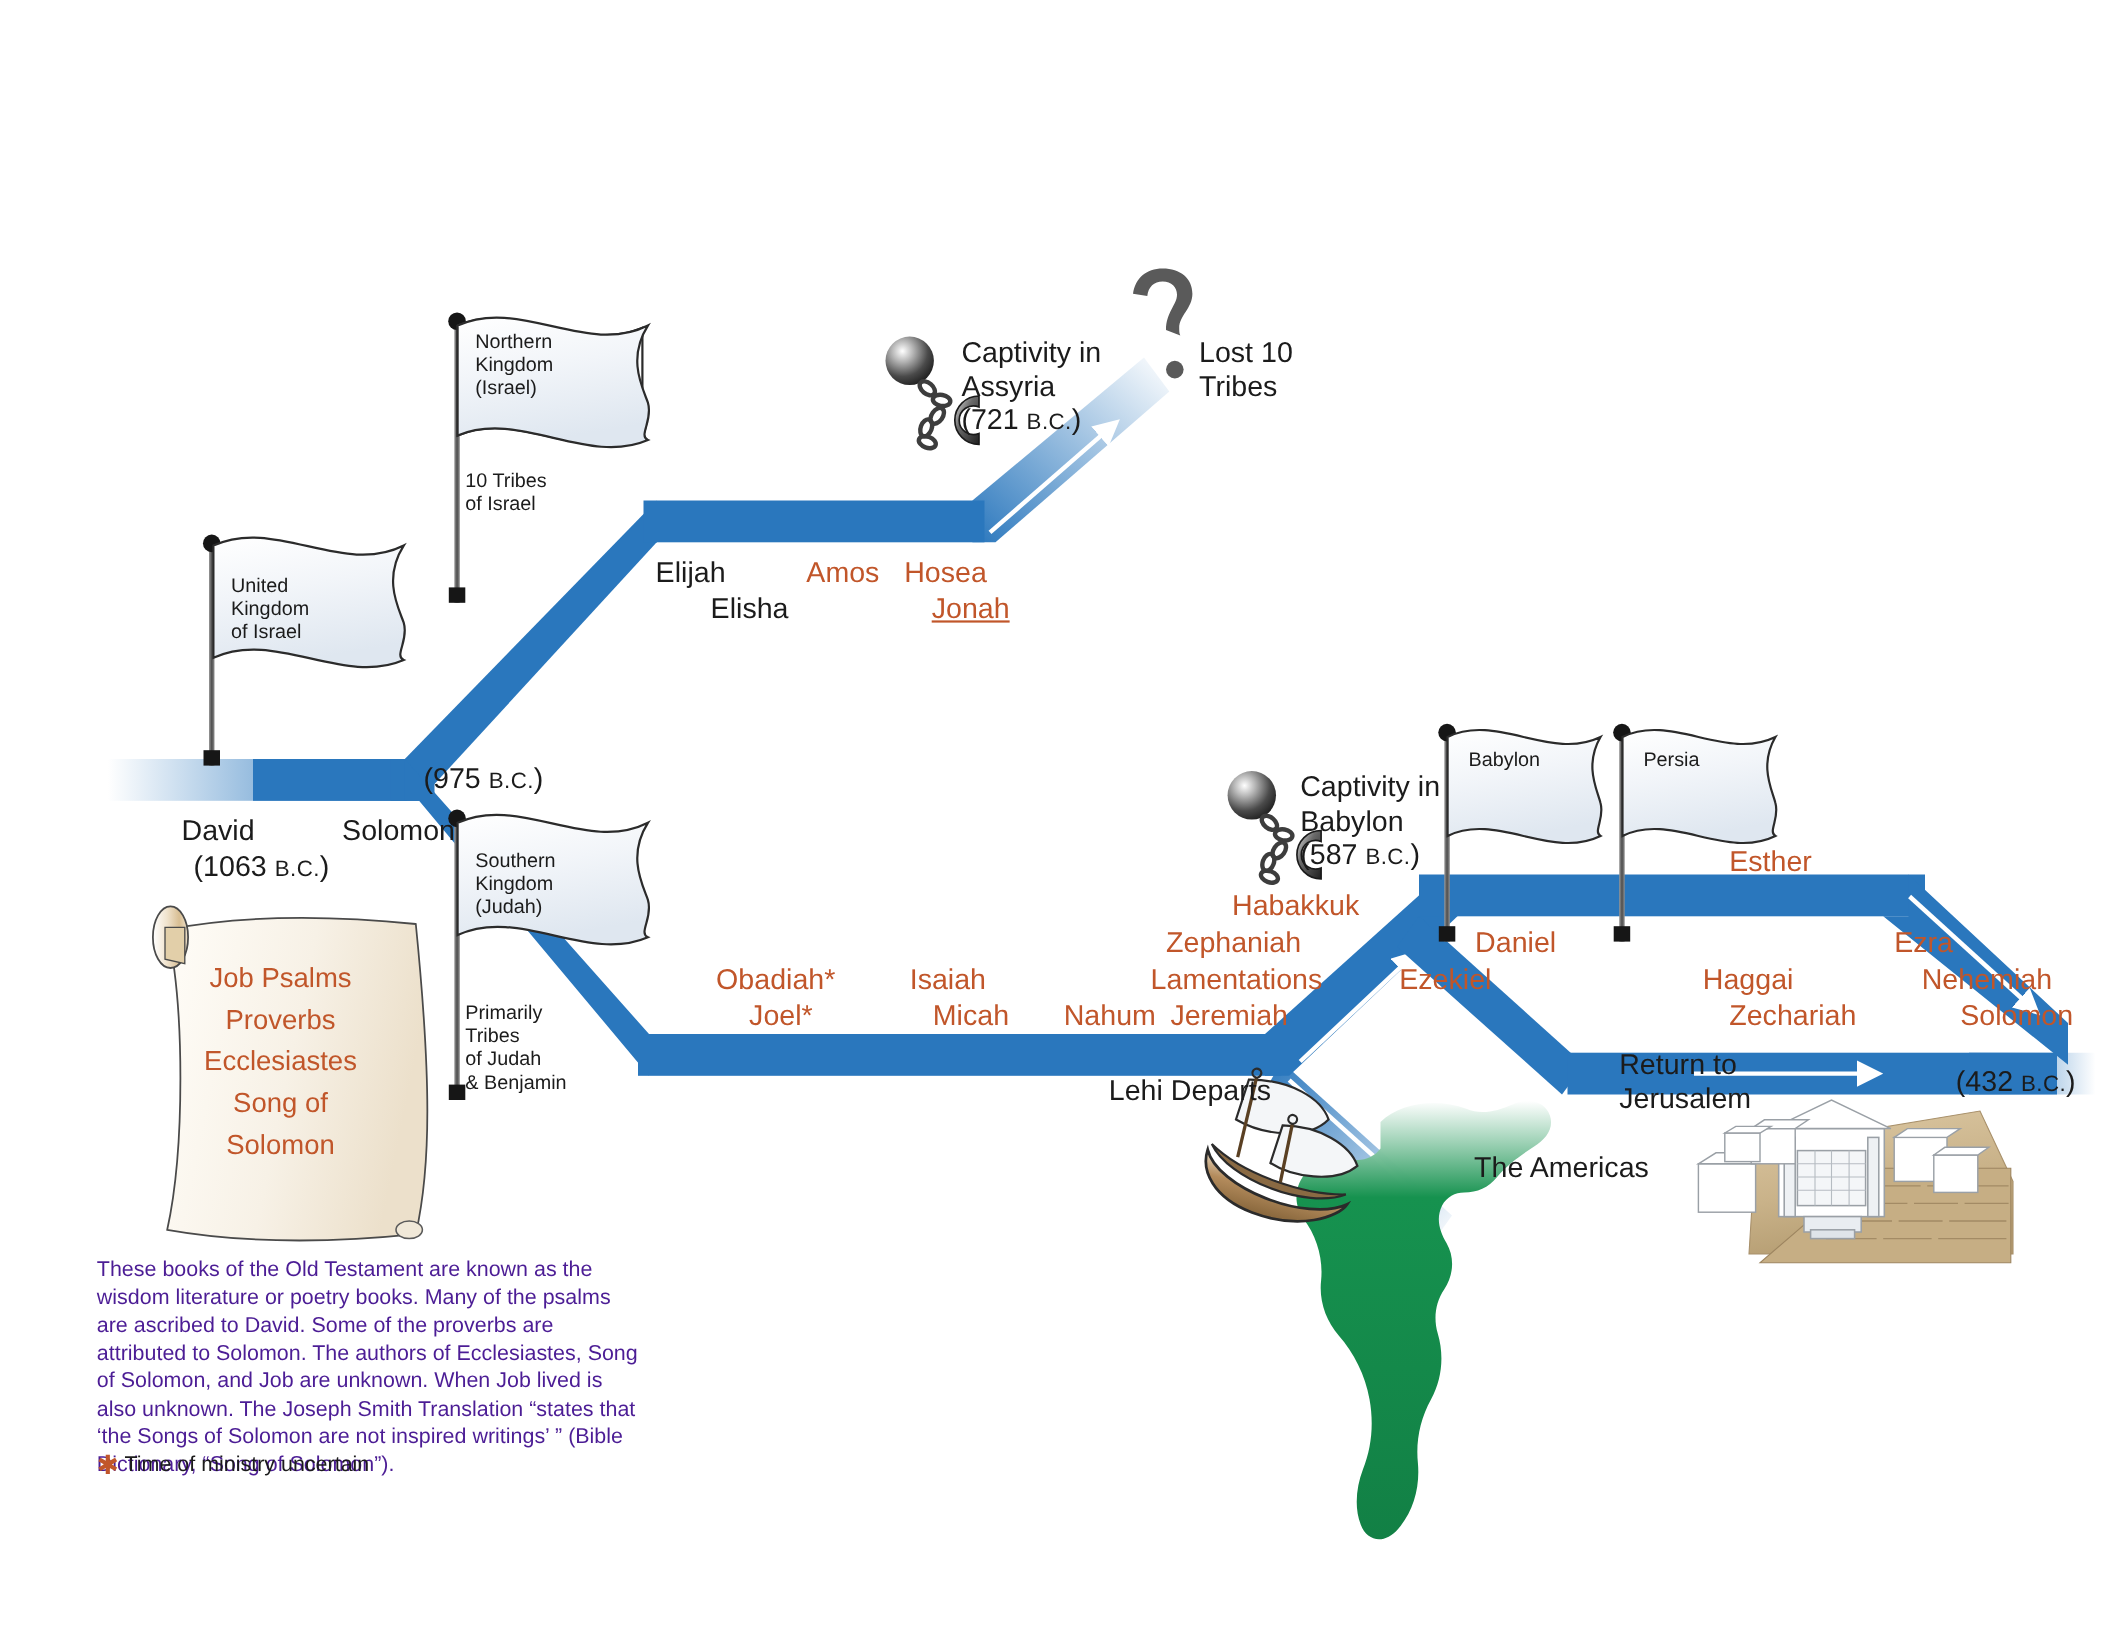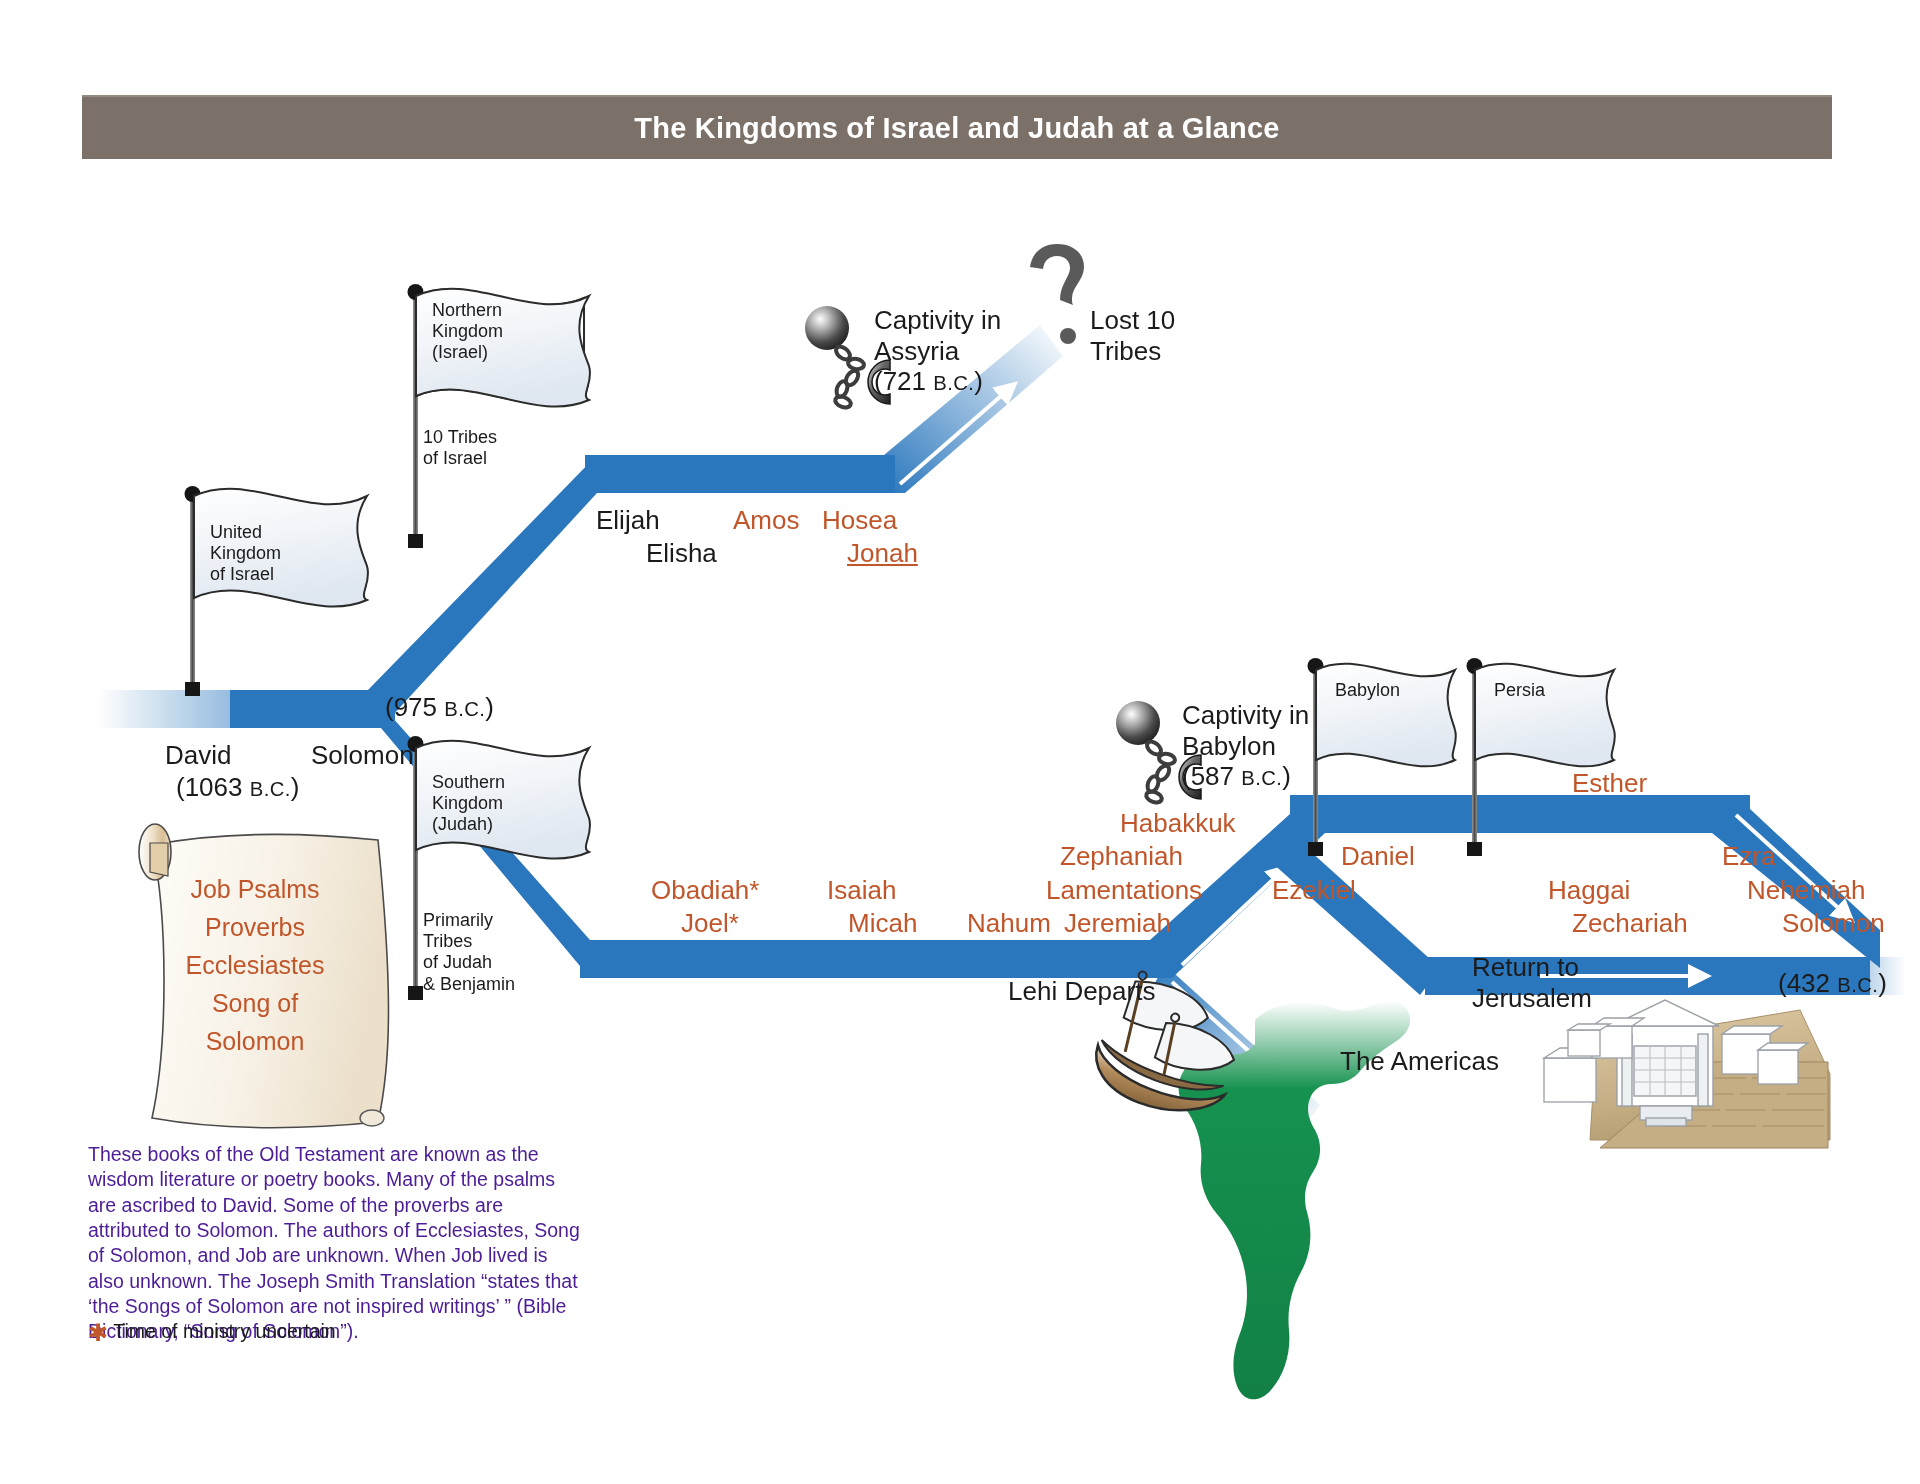--- a/index.html
+++ b/index.html
@@ -50,23 +50,20 @@
     position:absolute;left:255px;top:870px;width:180px;
     text-align:center;color:#c1562a;font-size:25px;line-height:1.52;
     transform:translateX(-50%);
   }
 </style>
 </head>
 <body>
 
 <div id="stage">
 
-  <div class="titlebar">
-    <div class="t">The Kingdoms of Israel and Judah at a Glance</div>
-  </div>
 
   <svg id="diagram" viewBox="0 0 1920 1484">
     <defs>
       <linearGradient id="fadeLeft" x1="0" y1="0" x2="1" y2="0">
         <stop offset="0%" stop-color="#2a77bd" stop-opacity="0"></stop>
         <stop offset="100%" stop-color="#2a77bd" stop-opacity="1"></stop>
       </linearGradient>
       <linearGradient id="fadeRight" x1="0" y1="0" x2="1" y2="0">
         <stop offset="0%" stop-color="#2a77bd" stop-opacity="1"></stop>
         <stop offset="100%" stop-color="#2a77bd" stop-opacity="0"></stop>

